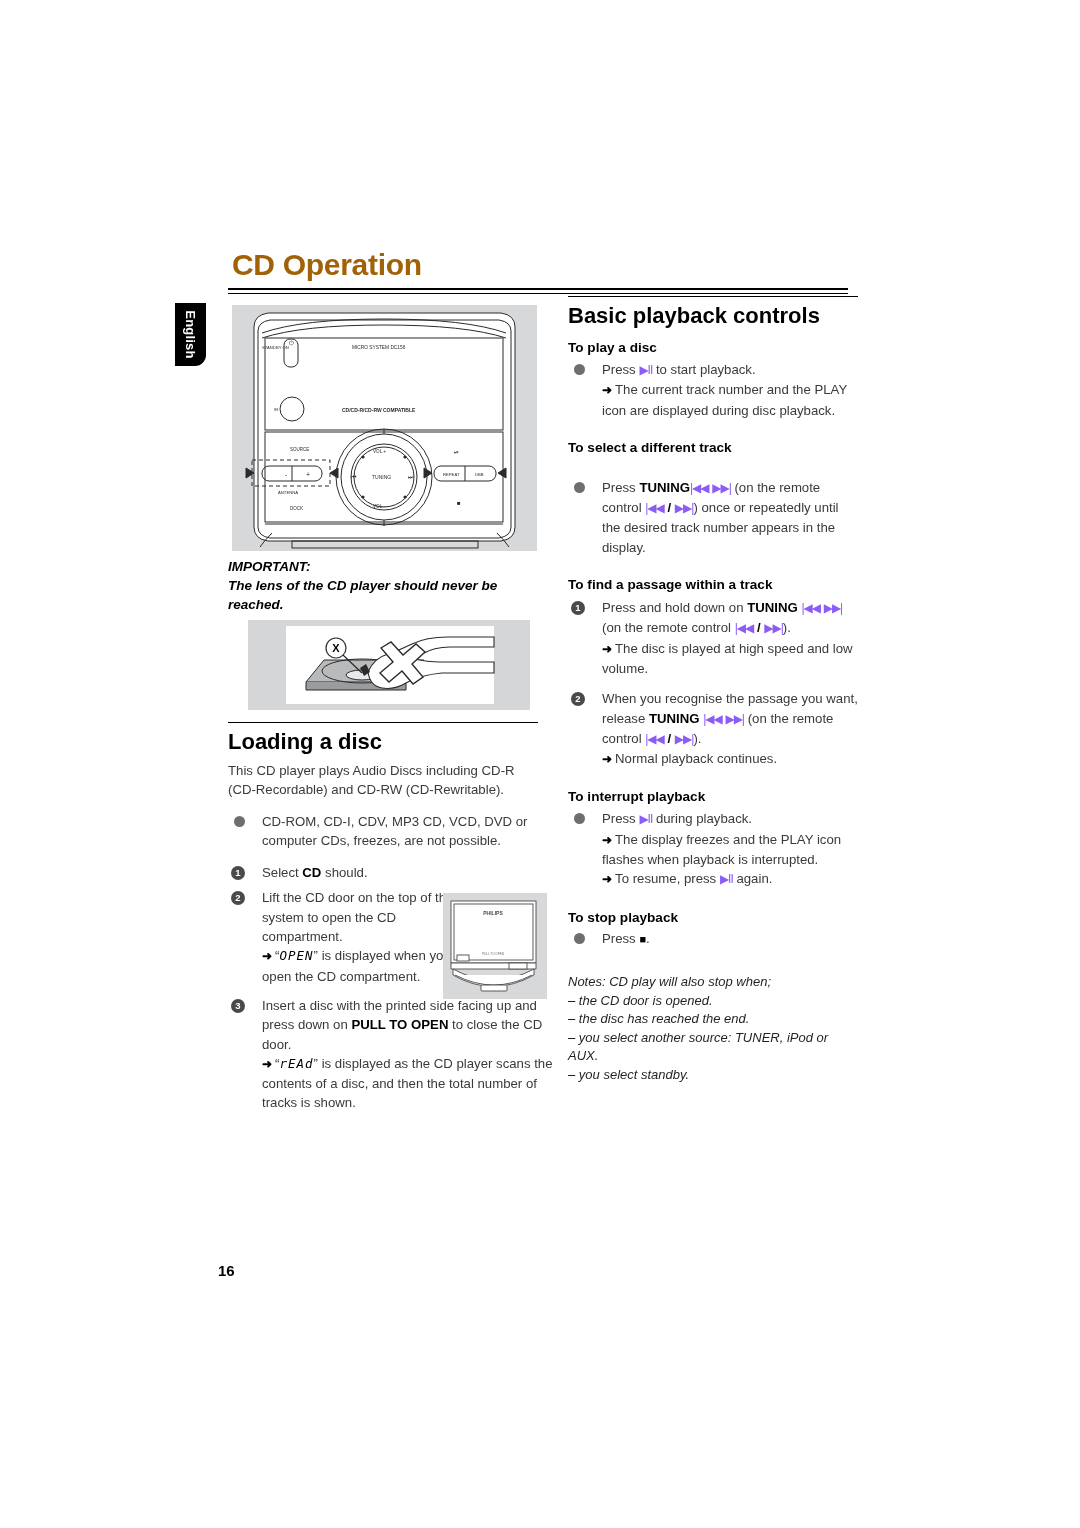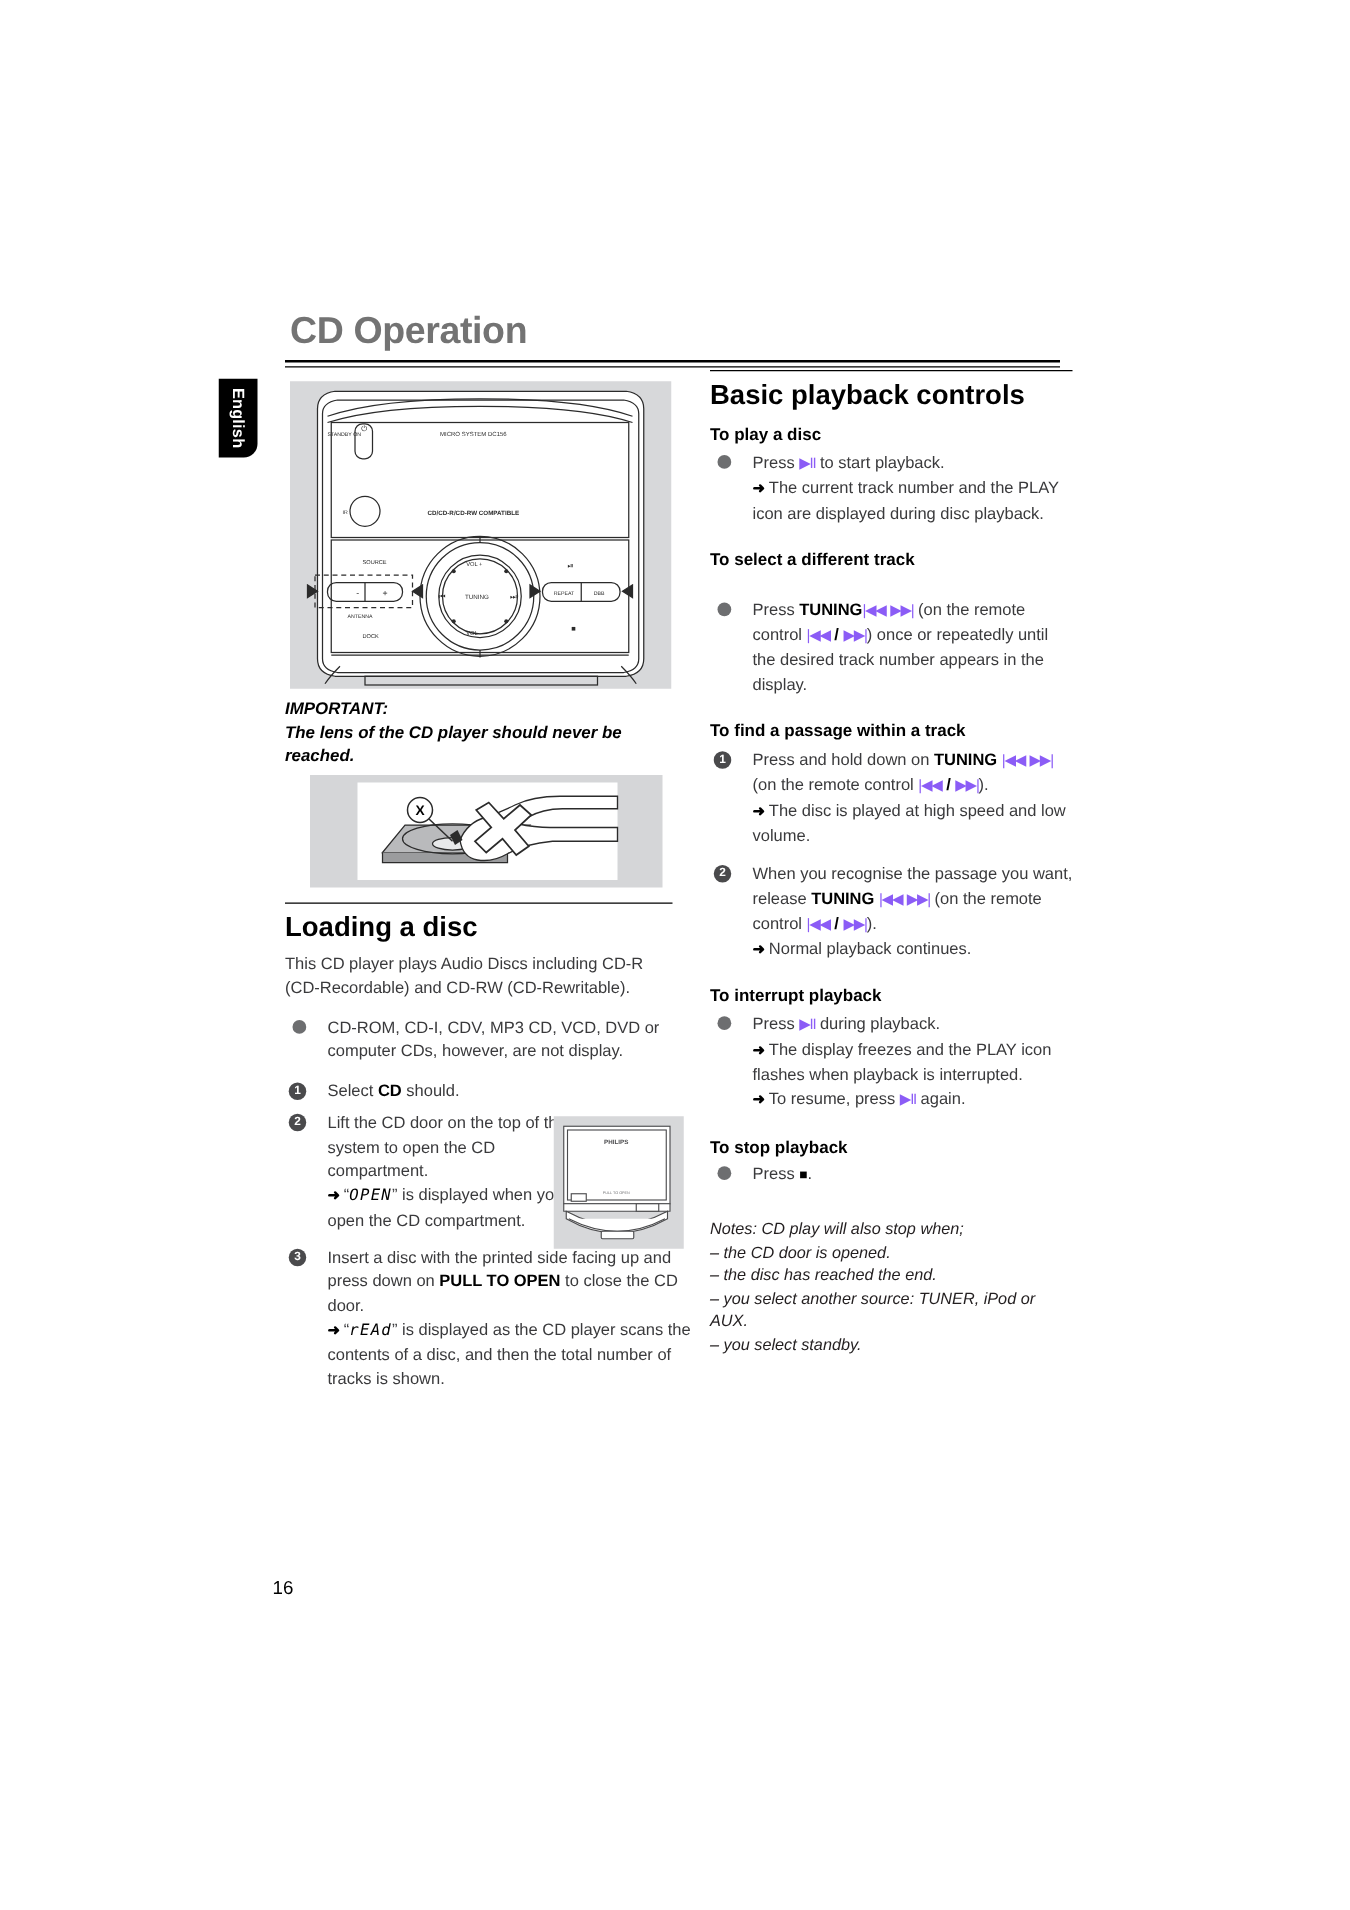--- a/index.html
+++ b/index.html
@@ -24,21 +24,21 @@
   }
 
   
   .page-title {
     position: absolute;
     left: 232px;
     top: 248px;
     font-size: 30px;
     font-weight: bold;
     letter-spacing: -0.3px;
-    color: #737373;
+    color: #a16207;
   }
   .title-rule {
     position: absolute;
     left: 228px;
     top: 288px;
     width: 620px;
     height: 0;
     border-top: 2.5px solid #000;
   }
   .title-rule2 {
@@ -212,21 +212,21 @@
     width: 104px;
     height: 106px;
     background: #d7d8da;
   }
 
   .page-num {
     position: absolute;
     left: 218px;
     top: 1262px;
     font-size: 15px;
-    font-weight: normal;
+    font-weight: bold;
     color: #000;
   }
 </style>
 </head>
 <body>
 
 <div class="page">
 
   <div class="page-title">CD Operation</div>
   <div class="title-rule"></div>
@@ -348,21 +348,21 @@
   </div>
 
   <div style="position:absolute;left:228px;top:722px;width:310px">
     <div class="rule-thin"></div>
     <div class="sec-head" style="margin-top:9px">Loading a disc</div>
 
     <div class="body-text" style="margin-top:9px;width:300px">This CD player plays Audio Discs including CD-R (CD-Recordable) and CD-RW (CD-Rewritable).</div>
 
     <div class="item body-text" style="margin-top:12px;width:300px">
       <span class="bullet"></span>
-      <span>CD-ROM, CD-I, CDV, MP3 CD, VCD, DVD or computer CDs, however, are not display.</span>
+      <span>CD-ROM, CD-I, CDV, MP3 CD, VCD, DVD or computer CDs, freezes, are not possible.</span>
     </div>
 
     <div class="item body-text" style="margin-top:13px;width:300px">
       <span class="numdot">1</span>
       <span>Select </span><b>CD</b><span> should.</span>
     </div>
 
     <div class="item body-text" style="margin-top:6px;width:196px">
       <span class="numdot">2</span>
       <span>Lift the CD door on the top of the system to open the CD compartment.</span>

